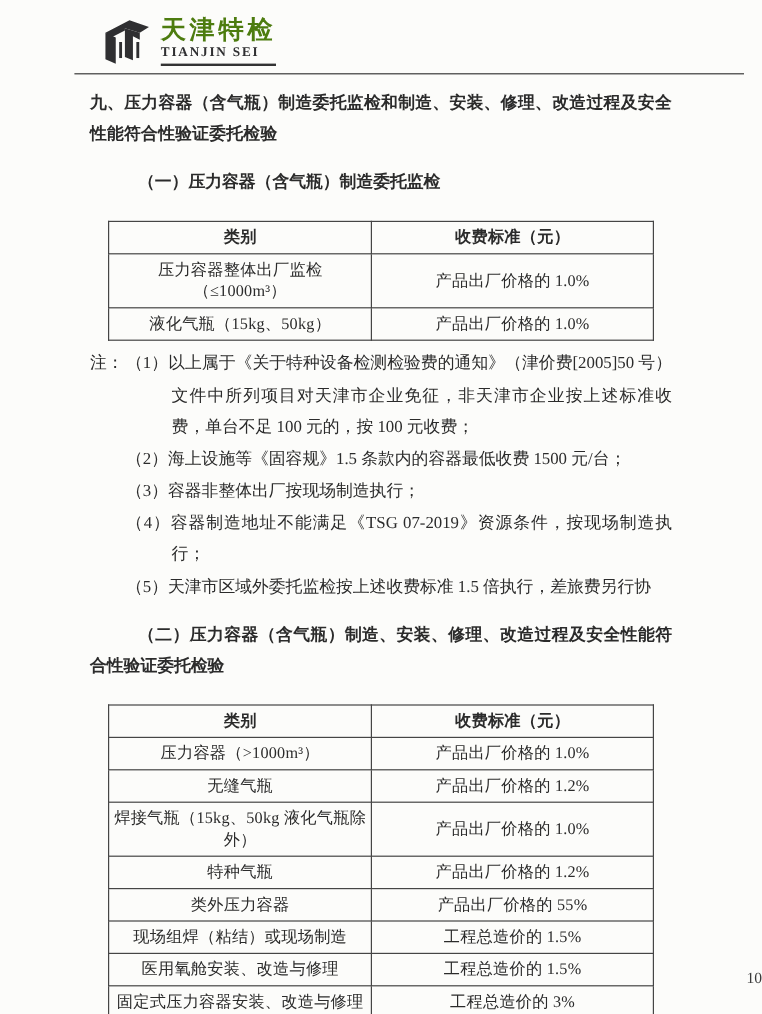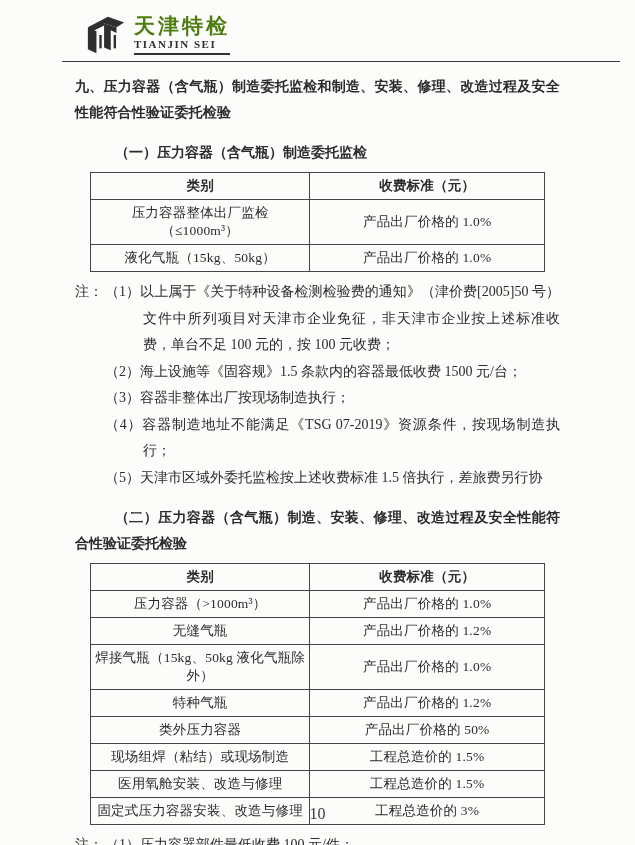--- a/index.html
+++ b/index.html
@@ -38,39 +38,39 @@
   .content { padding: 12px 75px 0 75px; font-size: 14px; }
   .sec-title {
     font-size: 14px; font-weight: bold; line-height: 26px;
     letter-spacing: 0.2px; text-align: justify;
   }
   .sub-title {
     font-size: 14px; font-weight: bold; line-height: 26px;
     text-indent: 40px; margin-top: 14px; text-align: justify;
   }
   table.fee-table {
-    width: 455px; margin: 6px 0 7px 15px;
+    width: 455px; margin: 18px 0 7px 15px;
     border-collapse: collapse; table-layout: fixed;
   }
   .fee-table th, .fee-table td {
     border: 1px solid #454545; text-align: center;
     font-size: 13.5px; font-weight: normal; padding: 4px 4px;
     height: 27px; letter-spacing: 0.2px;
   }
   .fee-table th { font-weight: bold; }
   .fee-table .col-cat { width: 48.3%; }
   .fee-table .col-fee { width: 51.7%; }
   
   .note-block { position: relative; padding-left: 30px; line-height: 26.5px; }
   .note-label { position: absolute; left: 0; top: 0; }
   .note-item { padding-left: 38px; text-indent: -38px; text-align: justify; }
   
   .page-footer {
     position: absolute; left: 0; bottom: 22px; width: 100%;
-    text-align: center; font-size: 16px; color: #3a3a3a;
+    text-align: right; font-size: 13px; color: #3a3a3a;
   }
 </style>
 </head>
 <body>
 
 <div class="page">
 
   <div class="logo-row">
     <svg class="logo-mark" viewBox="0 0 44 44" aria-hidden="true">
       <g fill="#2f2f31">
@@ -167,21 +167,21 @@
             <td>产品出厂价格的 1.0%</td>
           </tr>
 
           <tr>
             <td>特种气瓶</td>
             <td>产品出厂价格的 1.2%</td>
           </tr>
 
           <tr>
             <td>类外压力容器</td>
-            <td>产品出厂价格的 50%</td>
+            <td>产品出厂价格的 55%</td>
           </tr>
 
           <tr>
             <td>现场组焊（粘结）或现场制造</td>
             <td>工程总造价的 1.5%</td>
           </tr>
 
           <tr>
             <td>医用氧舱安装、改造与修理</td>
             <td>工程总造价的 1.5%</td>

